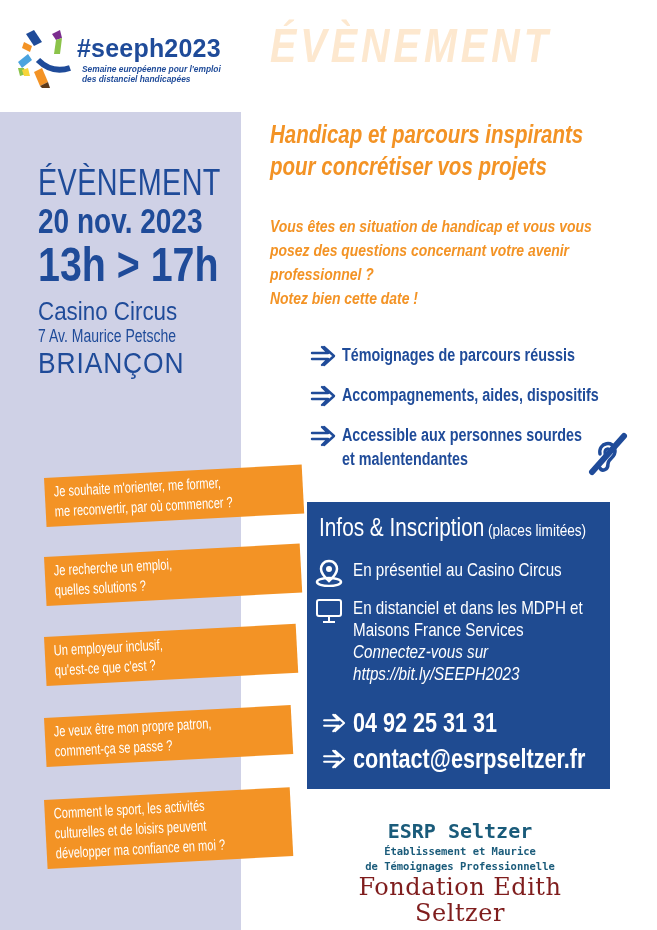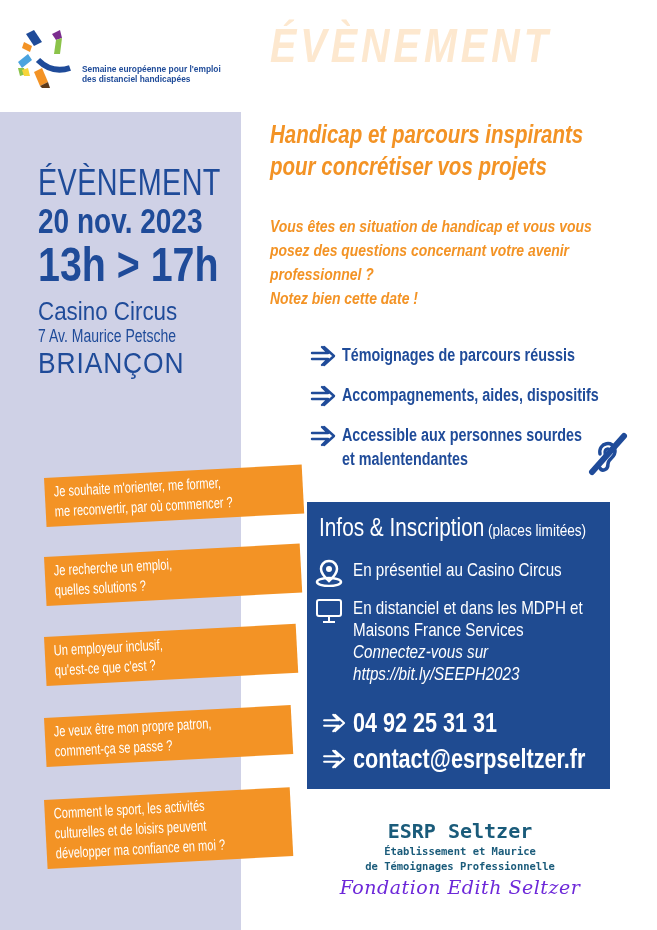--- a/index.html
+++ b/index.html
@@ -3,21 +3,21 @@
   <meta charset="utf-8">
   <style>
     * { box-sizing: border-box; margin: 0; padding: 0; }
     html, body { width: 657px; height: 930px; background: #ffffff; overflow: hidden; }
     body { position: relative; font-family: "Liberation Sans", "DejaVu Sans", sans-serif; }
 
     
     .logo { position: absolute; left: 12px; top: 28px; width: 240px; height: 62px; }
     .logo-mark { position: absolute; left: 0; top: 0; width: 60px; height: 60px; }
     .logo-hashtag { position: absolute; left: 65px; top: 6px; font-size: 25px; font-weight: bold; color: #1f4b99; letter-spacing: 0.2px; }
-    .logo-sub { position: absolute; left: 70px; top: 37px; font-size: 8.4px; font-weight: bold; color: #1f4b99; line-height: 9.5px; white-space: nowrap; }
+    .logo-sub { position: absolute; left: 70px; top: 37px; font-size: 8.4px; font-weight: bold; color: #1f4b99; line-height: 9.5px; white-space: nowrap; font-style: italic; }
 
     
     .watermark { position: absolute; left: 270px; top: 18px; font-size: 48px; font-weight: bold; font-style: italic; color: #fde8cf; letter-spacing: 5px; transform: scaleX(0.82); transform-origin: left top; white-space: nowrap; }
 
     
     .left-panel { position: absolute; left: 0; top: 112px; width: 241px; height: 818px; background: #cfd1e6; }
     .event-block { position: absolute; left: 38px; top: 52px; width: 200px; color: #1f4b99; }
     .event-label { font-size: 36px; line-height: 38px; transform: scaleX(0.80); transform-origin: left top; white-space: nowrap; letter-spacing: 0.5px; }
     .event-date { font-size: 35px; font-weight: bold; line-height: 38px; transform: scaleX(0.80); transform-origin: left top; white-space: nowrap; margin-top: 0px; }
     .event-time { font-size: 48px; font-weight: bold; line-height: 50px; transform: scaleX(0.82); transform-origin: left top; white-space: nowrap; margin-top: 0px; }
@@ -52,38 +52,39 @@
     .info-row .txt { position: absolute; left: 38px; top: 0; font-size: 19px; line-height: 22px; white-space: nowrap; transform: scaleX(0.80); transform-origin: left top; }
     .info-row .txt .it { font-style: italic; }
     .contact { position: absolute; left: 14px; }
     .contact .arrow { position: absolute; left: 0; top: 5px; width: 28px; height: 20px; }
     .contact .txt { position: absolute; left: 32px; top: 0; font-size: 27px; font-weight: bold; line-height: 30px; white-space: nowrap; transform: scaleX(0.80); transform-origin: left top; }
 
     
     .org { position: absolute; left: 330px; top: 818px; width: 260px; text-align: center; color: #1a5b7a; }
     .org-name { font-family: "DejaVu Sans Mono", "Liberation Mono", monospace; font-size: 20px; font-weight: bold; line-height: 26px; }
     .org-line { font-family: "DejaVu Sans Mono", "Liberation Mono", monospace; font-size: 10.5px; font-weight: bold; line-height: 15px; }
-    .org-sign { font-family: "DejaVu Serif", "Liberation Serif", serif; font-style: italic; font-size: 19px; color: #6d28d9; line-height: 26px; letter-spacing: 0.5px; }
+    .org-sign { font-family: "DejaVu Serif", "Liberation Serif", serif; font-size: 24px; color: #7f1d1d; line-height: 26px; letter-spacing: 0.5px; }
   </style>
 </head>
 <body>
 
 <div class="logo">
   <svg class="logo-mark" viewBox="0 0 60 60">
     <polygon points="14,6 22,2 30,14 22,18" fill="#1f4b99"></polygon>
     <polygon points="12,14 20,18 18,24 10,20" fill="#f39325"></polygon>
     <polygon points="40,6 48,2 50,10 44,12" fill="#7b2d8e"></polygon>
     <polygon points="44,12 50,10 48,26 42,26" fill="#8bc34a"></polygon>
     <polygon points="6,34 16,26 20,32 10,40" fill="#4aa3df"></polygon>
     <polygon points="6,40 12,40 14,46 8,48" fill="#8bc34a"></polygon>
     <polygon points="10,42 16,40 18,48 12,48" fill="#f7d43a"></polygon>
     <polygon points="22,44 30,40 36,54 28,58" fill="#f39325"></polygon>
     <polygon points="28,58 36,54 38,60 30,60" fill="#5d3a1a"></polygon>
     <path d="M26,32 Q40,46 58,40" stroke="#1f4b99" stroke-width="6" fill="none"></path>
   </svg>
+  <div class="logo-hashtag">#seeph2023</div>
   <div class="logo-sub">
     <div>Semaine européenne pour l'emploi</div>
     <div>des distanciel handicapées</div>
   </div>
 </div>
 
 <div class="watermark">ÉVÈNEMENT</div>
 
 <div class="left-panel">
   <div class="event-block">

